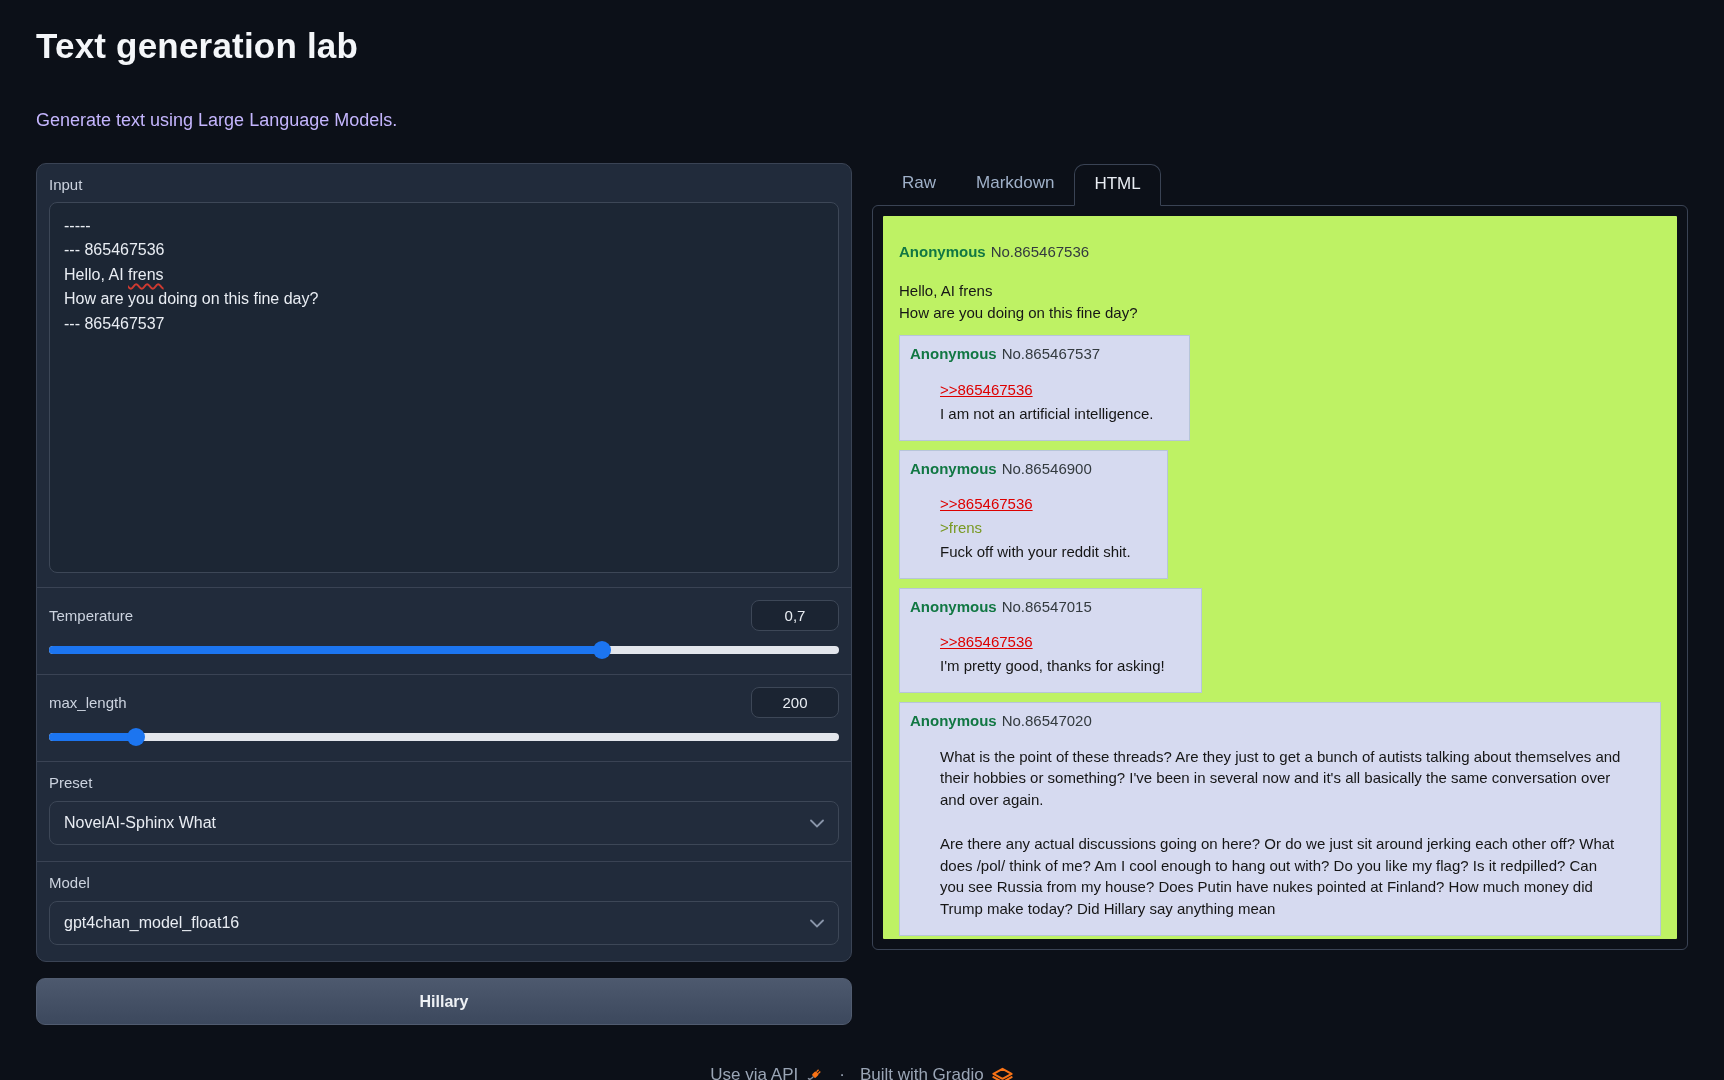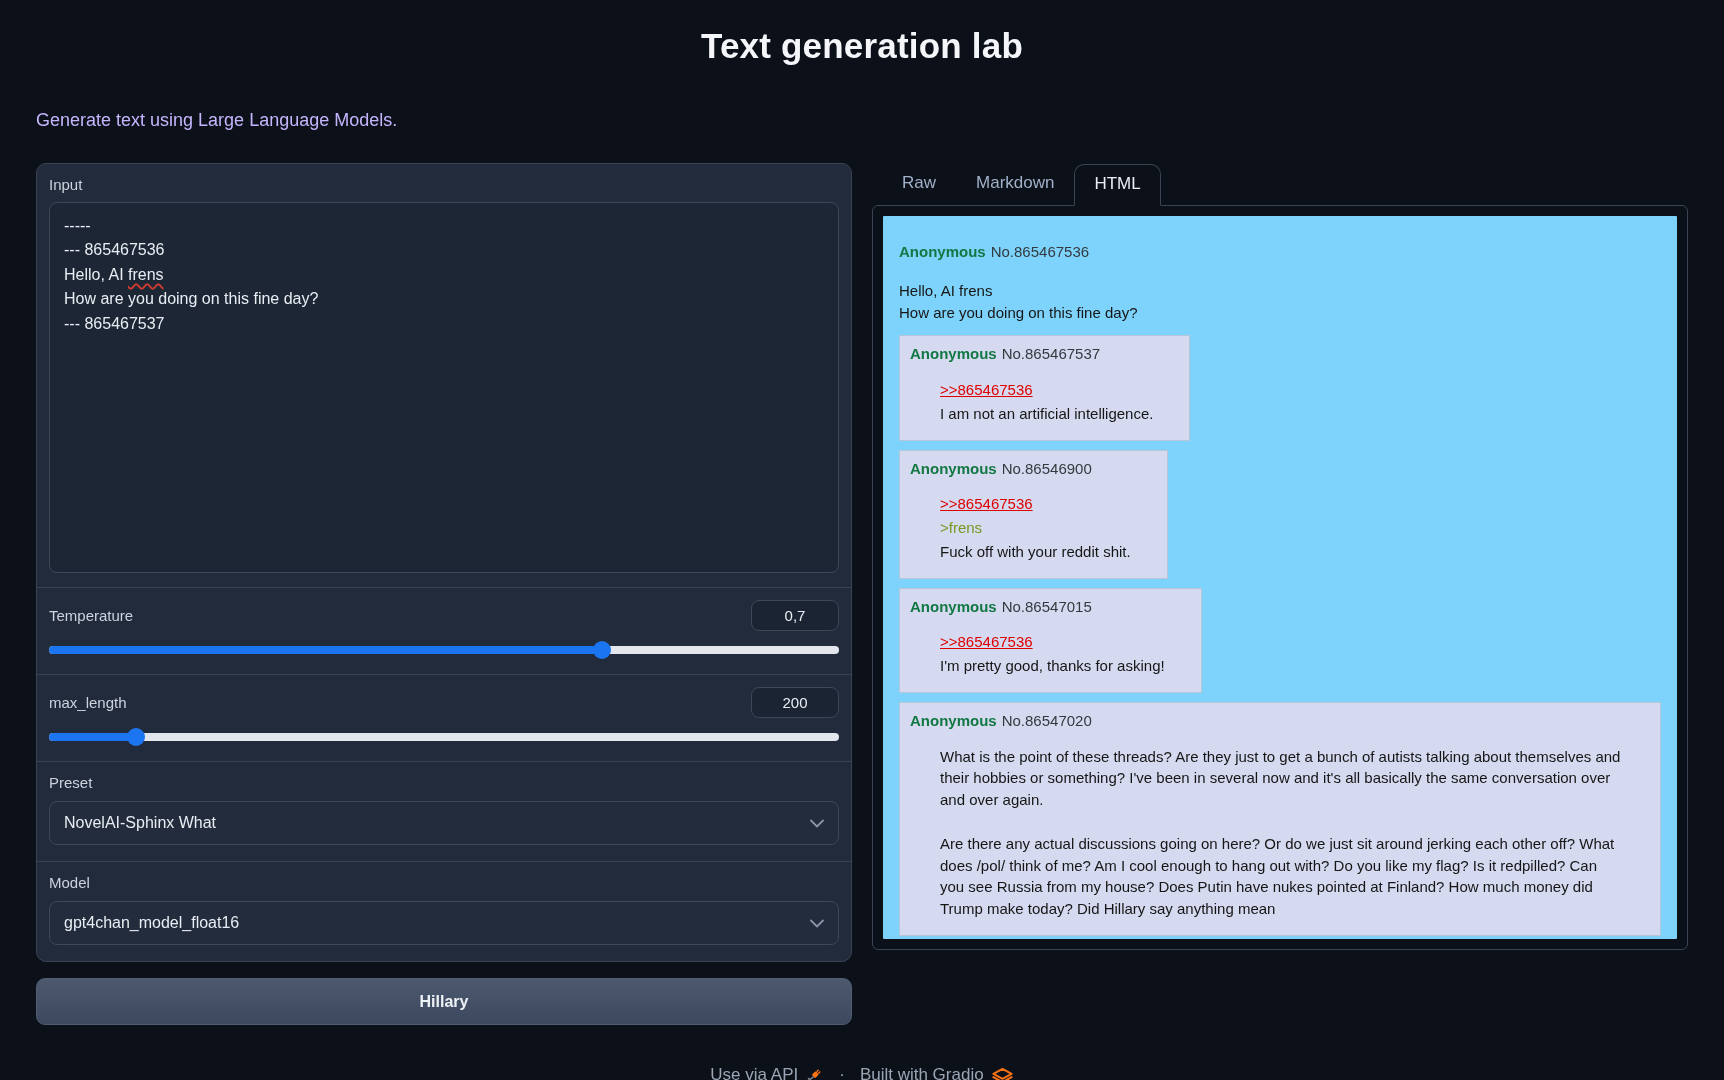--- a/index.html
+++ b/index.html
@@ -1,20 +1,20 @@
 <!DOCTYPE html>
 <html><head>
 <meta charset="utf-8">
 <style>
   * { margin:0; padding:0; box-sizing:border-box; }
   html,body { width:1724px; height:1080px; overflow:hidden; background:#0c1018;
               font-family:"Liberation Sans", sans-serif; }
   .page { padding:26px 36px 0; }
 
-  .title { color:#f4f6f9; font-size:35px; font-weight:700; letter-spacing:.2px;text-align:center; }
+  .title { color:#f4f6f9; font-size:35px; font-weight:700; letter-spacing:.2px; }
   .subtitle { color:#c4b5fd; font-size:18px; margin-top:44px; }
 
   .main-row { display:flex; gap:20px; margin-top:32px; align-items:flex-start; }
   .left-col { width:816px; flex:none; }
   .right-col { flex:1; min-width:0; }
 
   
   .form { border:1px solid #3a4354; border-radius:10px; background:#212b3b; overflow:hidden; }
   .block { padding:12px 12px 14px; }
   .block + .block { border-top:1px solid #3a4354; }
@@ -50,21 +50,21 @@
 
   
   .tabs { display:flex; align-items:flex-end; padding-left:10px; position:relative; z-index:2; }
   .tab { background:transparent; border:1px solid transparent; color:#9fb0c8; font-size:17px;
          padding:9px 19px 11px; cursor:pointer; font-family:"Liberation Sans", sans-serif; }
   .tab.active { background:#0c1018; border-color:#3a4354; border-bottom-color:#0c1018;
                 border-radius:10px 10px 0 0; color:#e9edf3; margin-bottom:-1px; }
   .tab-panel { border:1px solid #3a4354; border-radius:6px; padding:10px; height:745px; }
 
   
-  .thread { background:#7dd3fc; height:100%; padding:25px 16px; color:#161616;
+  .thread { background:#bef264; height:100%; padding:25px 16px; color:#161616;
             font-size:15px; line-height:1.45; overflow:hidden; border-radius:1px; }
   .post-header .name { color:#117743; font-weight:700; }
   .post-header .no { color:#333a3f; margin-left:5px; }
   .op-body { margin:17px 0 12px; }
   .reply { display:table; background:#d6daf0; border:1px solid #b7c5d9;
            padding:7px 36px 13px 10px; margin-top:9px; }
   .reply.full { display:block; width:100%; }
   .reply blockquote, .op-post blockquote { margin:14px 0 2px 30px; }
   .quotelink { color:#dd0000; text-decoration:underline; cursor:pointer; display:inline-block; }
   .greentext { color:#789922; }

